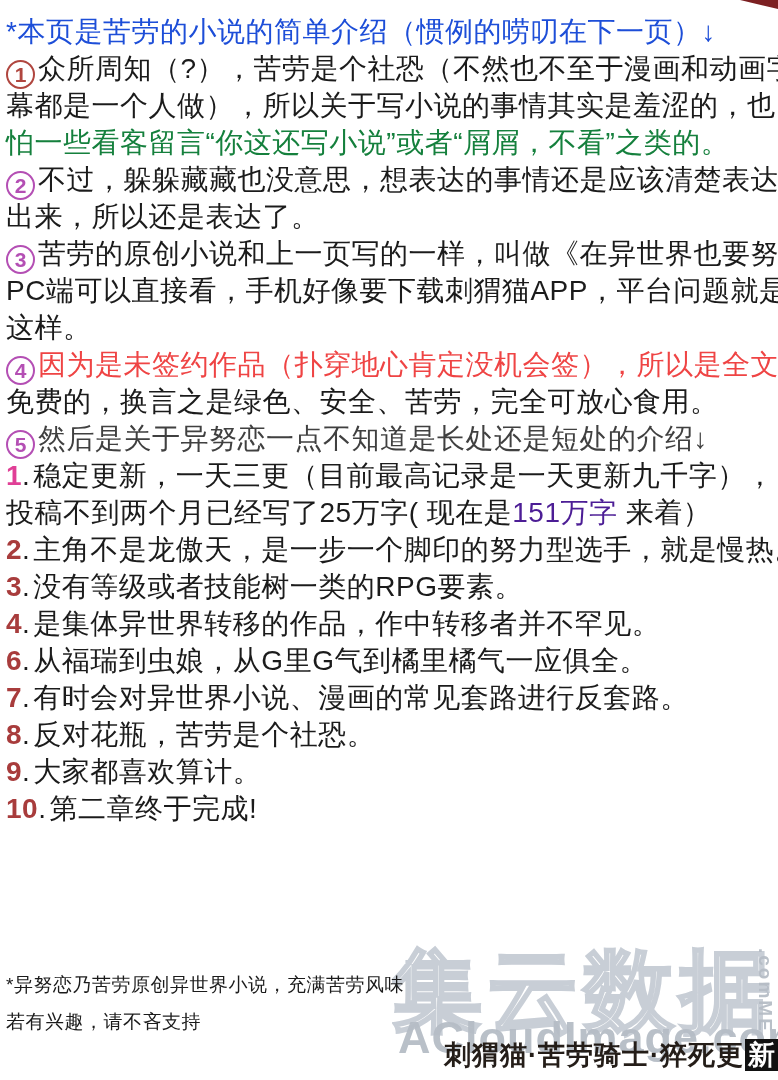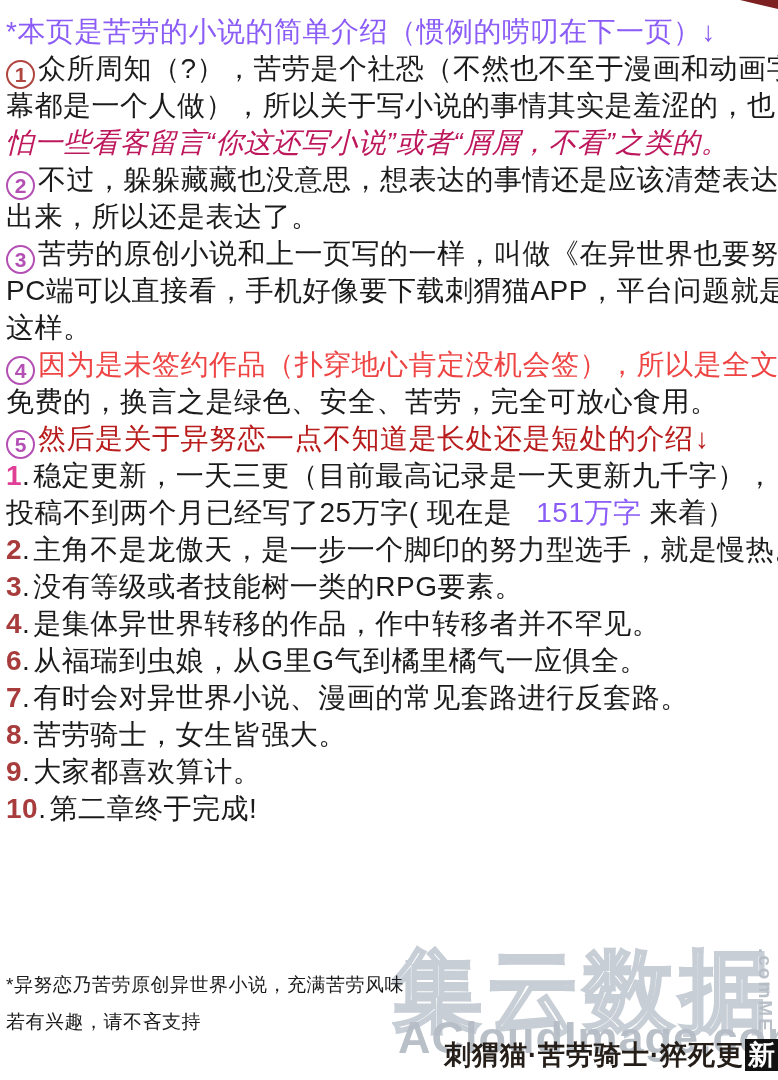--- a/index.html
+++ b/index.html
@@ -75,40 +75,40 @@
 
   <div class="corner"></div>
 
   <svg class="wm-title-svg" width="390" height="112">
     <text x="0" y="86">集云数据</text>
   </svg>
   <div class="wm-url">ACloudImage.com</div>
   <div class="wm-side">.comME</div>
 
   <div class="text-col">
-      <div class="line"><span style="color: #8b5cf6; text-align: right;">*本页是苦劳的小说的简单介绍（惯例的唠叨在下一页）↓</span></div>
+      <div class="line"><span style="color: #1d4ed8; text-align: right;">*本页是苦劳的小说的简单介绍（惯例的唠叨在下一页）↓</span></div>
       <div class="line"><span class="circled" style="color: rgb(176, 70, 63);">1</span><span style="color: rgb(27, 27, 27);">众所周知（?），苦劳是个社恐（不然也不至于漫画和动画字</span></div>
       <div class="line"><span style="color: rgb(27, 27, 27);">幕都是一个人做），所以关于写小说的事情其实是羞涩的，也</span></div>
-      <div class="line"><span style="color: #be185d; font-style: italic;">怕一些看客留言“你这还写小说”或者“屑屑，不看”之类的。</span></div>
+      <div class="line"><span style="color: #15803d;">怕一些看客留言“你这还写小说”或者“屑屑，不看”之类的。</span></div>
       <div class="line"><span class="circled" style="color: rgb(180, 79, 180);">2</span><span style="color: rgb(27, 27, 27);">不过，躲躲藏藏也没意思，想表达的事情还是应该清楚表达</span></div>
       <div class="line"><span style="color: rgb(27, 27, 27);">出来，所以还是表达了。</span></div>
       <div class="line"><span class="circled" style="color: rgb(180, 79, 180);">3</span><span style="color: rgb(27, 27, 27);">苦劳的原创小说和上一页写的一样，叫做《在异世界也要努</span></div>
       <div class="line"><span style="color: rgb(27, 27, 27);">PC端可以直接看，手机好像要下载刺猬猫APP，平台问题就是</span></div>
       <div class="line"><span style="color: rgb(27, 27, 27);">这样。</span></div>
       <div class="line"><span class="circled" style="color: rgb(180, 79, 180);">4</span><span style="color: #ef4444;">因为是未签约作品（扑穿地心肯定没机会签），所以是全文</span></div>
       <div class="line"><span style="color: rgb(27, 27, 27);">免费的，换言之是绿色、安全、苦劳，完全可放心食用。</span></div>
-      <div class="line"><span class="circled" style="color: rgb(180, 79, 180);">5</span><span style="color: #b91c1c; font-family: Liberation Mono, monospace;">然后是关于异努恋一点不知道是长处还是短处的介绍↓</span></div>
+      <div class="line"><span class="circled" style="color: rgb(180, 79, 180);">5</span><span style="color: #404040;">然后是关于异努恋一点不知道是长处还是短处的介绍↓</span></div>
       <div class="line"><span class="num" style="color: rgb(224, 63, 150);">1</span><span class="dot" style="color: rgb(27, 27, 27);">.</span><span style="color: rgb(27, 27, 27); margin-top: 48px;">稳定更新，一天三更（目前最高记录是一天更新九千字），</span></div>
-      <div class="line"><span style="color: rgb(27, 27, 27);">投稿不到两个月已经写了25万字( 现在是</span><span style="color: #8b5cf6; margin-left: 24px;">151万字</span><span style="color: rgb(27, 27, 27);"> 来着）</span></div>
+      <div class="line"><span style="color: rgb(27, 27, 27);">投稿不到两个月已经写了25万字( 现在是</span><span style="color: #4c1d95;">151万字</span><span style="color: rgb(27, 27, 27);"> 来着）</span></div>
       <div class="line"><span class="num" style="color: rgb(168, 60, 60);">2</span><span class="dot" style="color: rgb(27, 27, 27);">.</span><span style="color: rgb(27, 27, 27);">主角不是龙傲天，是一步一个脚印的努力型选手，就是慢热。</span></div>
       <div class="line"><span class="num" style="color: rgb(168, 60, 60);">3</span><span class="dot" style="color: rgb(27, 27, 27);">.</span><span style="color: rgb(27, 27, 27);">没有等级或者技能树一类的RPG要素。</span></div>
       <div class="line"><span class="num" style="color: rgb(168, 60, 60);">4</span><span class="dot" style="color: rgb(27, 27, 27);">.</span><span style="color: rgb(27, 27, 27);">是集体异世界转移的作品，作中转移者并不罕见。</span></div>
       <div class="line"><span class="num" style="color: rgb(168, 60, 60);">6</span><span class="dot" style="color: rgb(27, 27, 27);">.</span><span style="color: rgb(27, 27, 27);">从福瑞到虫娘，从G里G气到橘里橘气一应俱全。</span></div>
       <div class="line"><span class="num" style="color: rgb(168, 60, 60);">7</span><span class="dot" style="color: rgb(27, 27, 27);">.</span><span style="color: rgb(27, 27, 27);">有时会对异世界小说、漫画的常见套路进行反套路。</span></div>
-      <div class="line"><span class="num" style="color: rgb(168, 60, 60);">8</span><span class="dot" style="color: rgb(27, 27, 27);">.</span><span style="color: rgb(27, 27, 27);">苦劳骑士，女生皆强大。</span></div>
+      <div class="line"><span class="num" style="color: rgb(168, 60, 60);">8</span><span class="dot" style="color: rgb(27, 27, 27);">.</span><span style="color: rgb(27, 27, 27);">反对花瓶，苦劳是个社恐。</span></div>
       <div class="line"><span class="num" style="color: rgb(168, 60, 60);">9</span><span class="dot" style="color: rgb(27, 27, 27);">.</span><span style="color: rgb(27, 27, 27);">大家都喜欢算计。</span></div>
       <div class="line"><span class="num" style="color: rgb(168, 60, 60);">10</span><span class="dot" style="color: rgb(27, 27, 27);">.</span><span style="color: rgb(27, 27, 27);">第二章终于完成!</span></div>
     </div>
 
   <div class="footer">
     <div class="note">*异努恋乃苦劳原创异世界小说，充满苦劳风味</div>
     <div class="note">若有兴趣，请不吝支持</div>
   </div>
 
   <div class="credit">

